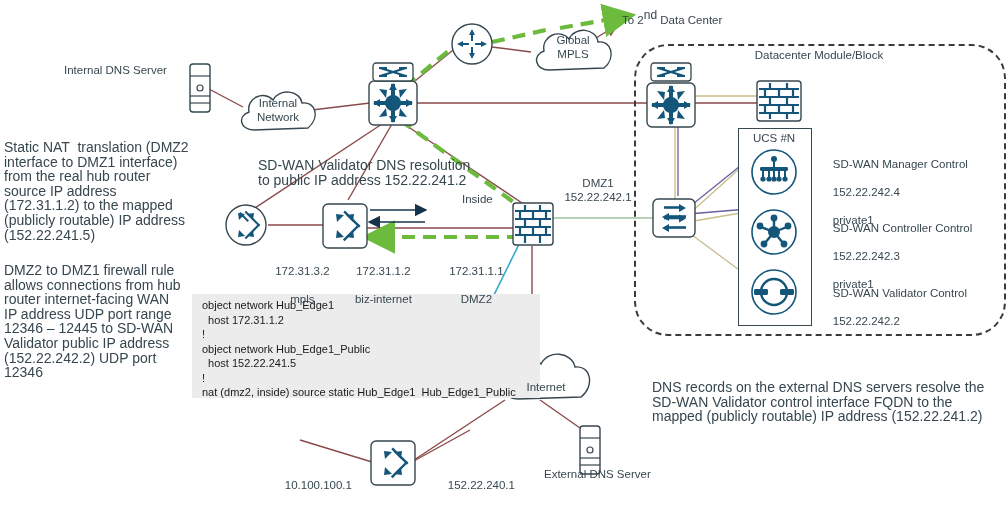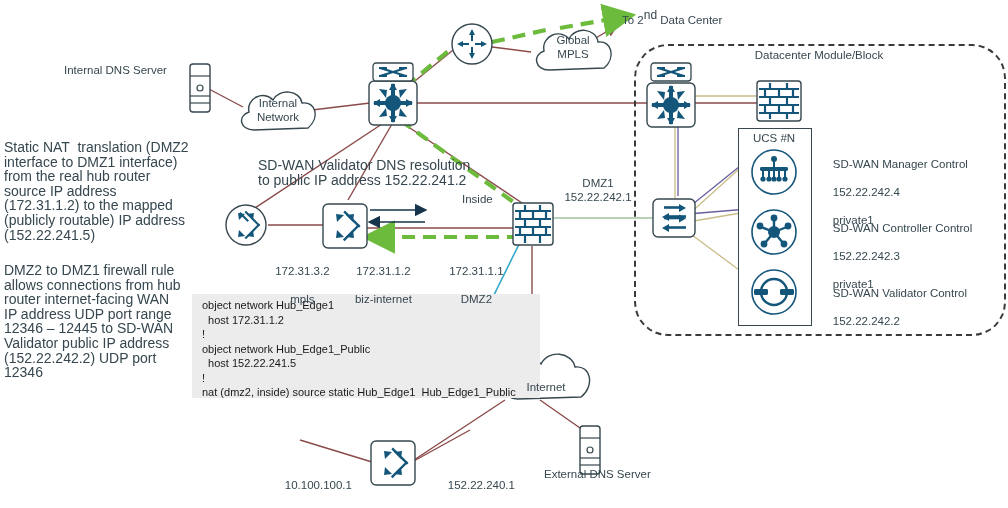--- a/index.html
+++ b/index.html
@@ -376,20 +376,23 @@
 router internet-facing WAN
 IP address UDP port range
 12346 – 12445 to SD-WAN
 Validator public IP address
 (152.22.242.2) UDP port
 12346</div>
 
   <div class="txt" style="left:258px;top:158px;">SD-WAN Validator DNS resolution
 to public IP address 152.22.241.2</div>
 
+  <div class="txt" style="left:652px;top:380px;">DNS records on the external DNS servers resolve the
+SD-WAN Validator control interface FQDN to the
+mapped (publicly routable) IP address (152.22.241.2)</div>
 
 
   <div class="lbl lbl-l" style="left:64px;top:63px;">Internal DNS Server</div>
 
   <div class="lbl" style="left:241px;top:96px;width:74px;">Internal
 Network</div>
 
   <div class="lbl" style="left:538px;top:33px;width:70px;">Global
 MPLS</div>
 

